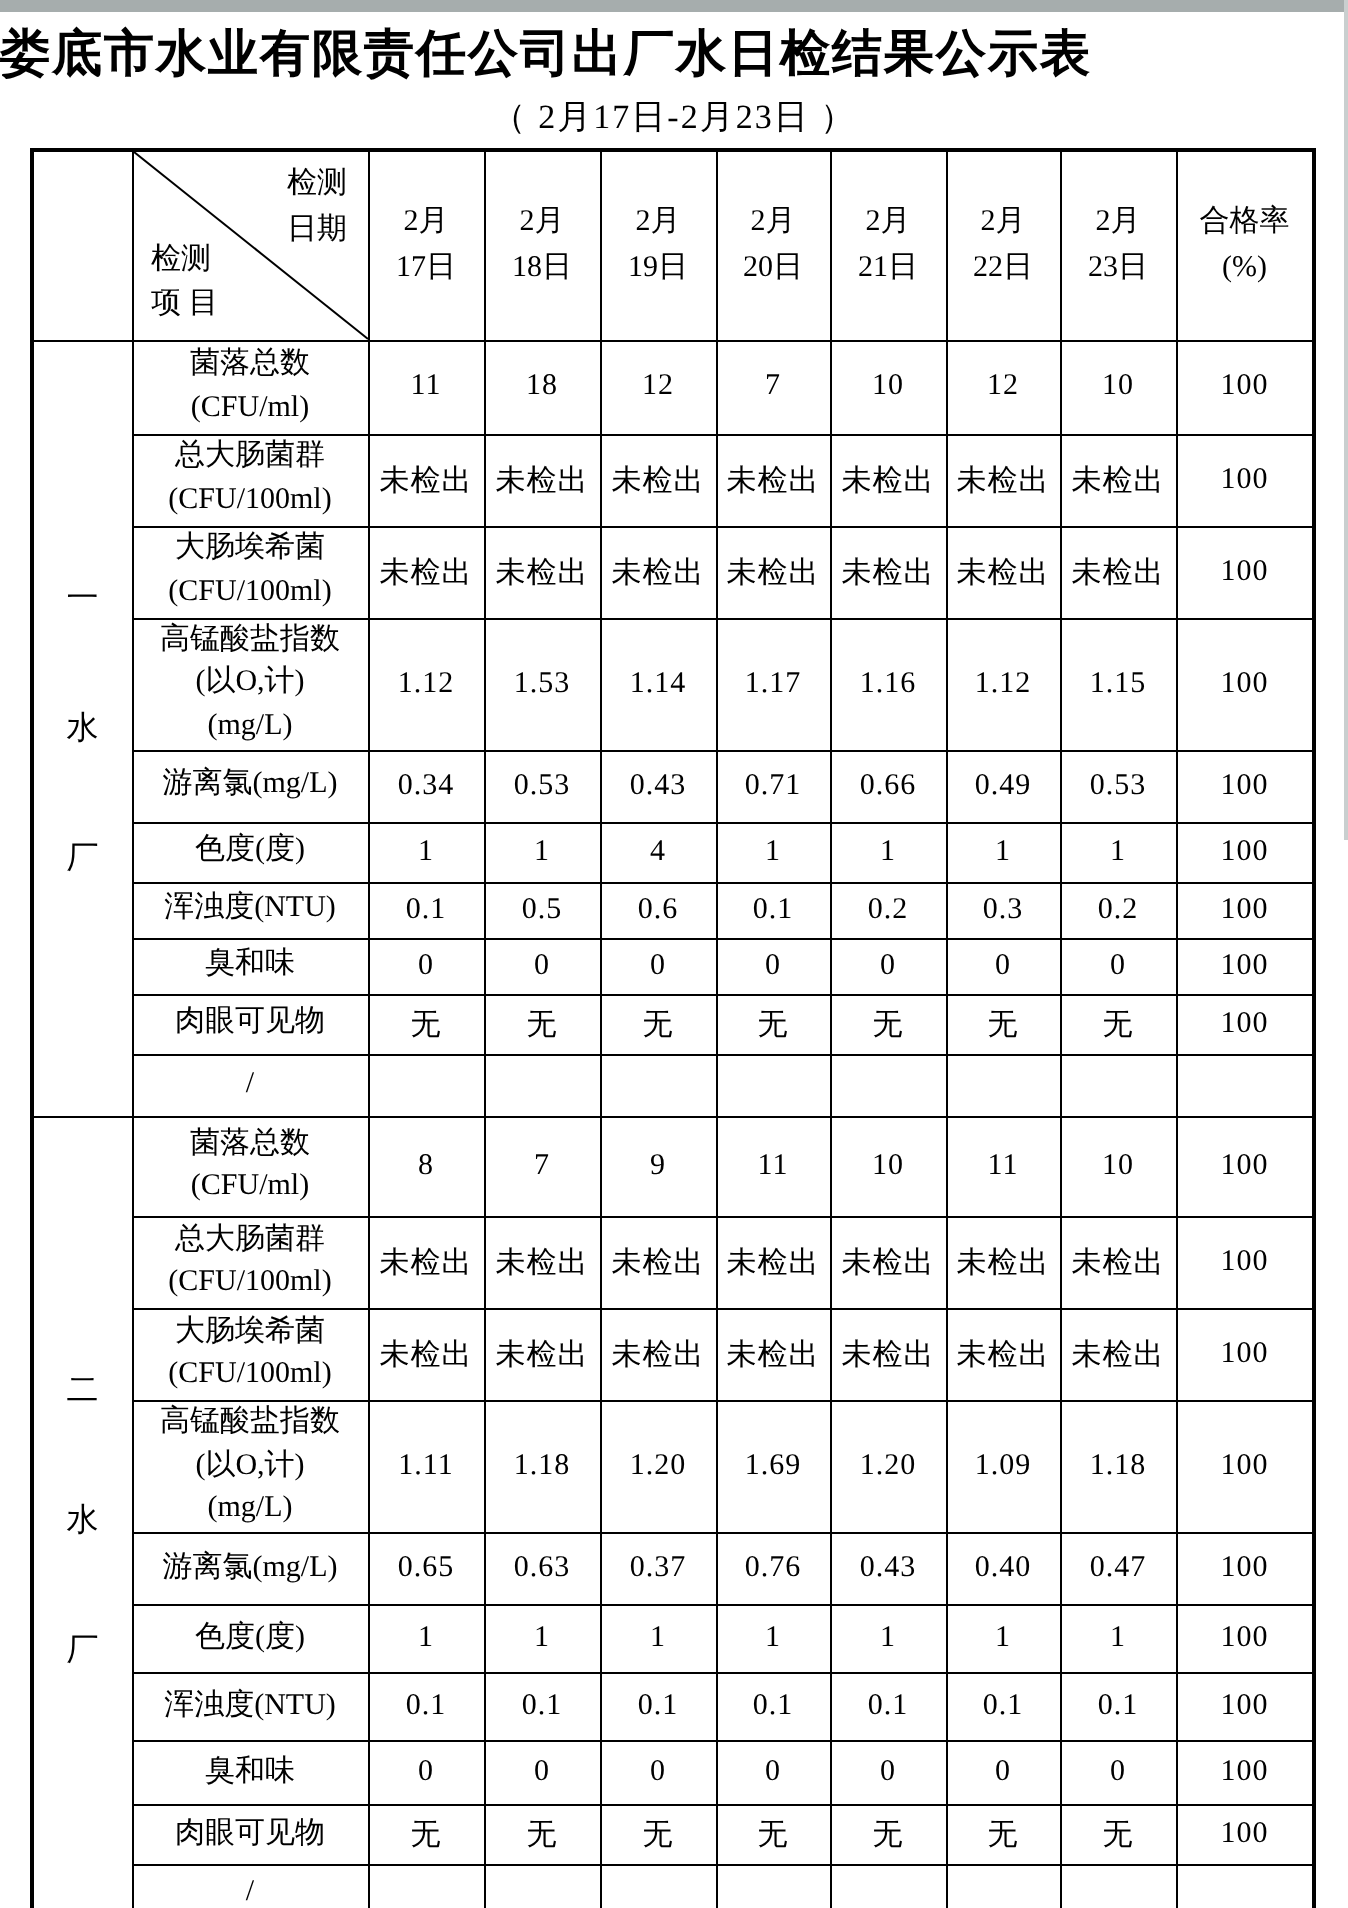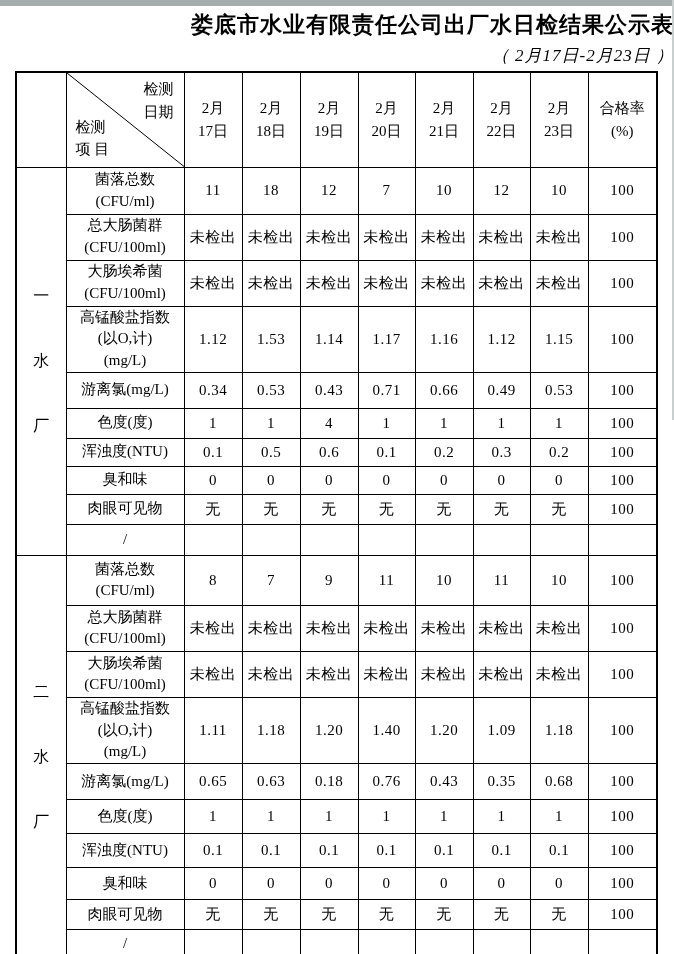--- a/index.html
+++ b/index.html
@@ -11,26 +11,26 @@
   }
   .top-bar {
     position: absolute; top: 0; left: 0; width: 674px; height: 6px;
     background: #a6adad;
   }
   .right-edge {
     position: absolute; top: 0; right: 0; width: 2px; height: 420px;
     background: #c9cfcf;
   }
   .title {
-    margin-top: 10px; text-align: right;
-    font-size: 22px; font-weight: bold; letter-spacing: 1px;
+    margin-top: 10px; text-align: left;
+    font-size: 25px; font-weight: bold; letter-spacing: 1px;
     font-family: "Liberation Serif", "DejaVu Serif", serif;
   }
   .subtitle {
-    margin-top: 4px; text-align: right; font-size: 17px; letter-spacing: 1px; font-style: italic;
+    margin-top: 4px; text-align: center; font-size: 17px; letter-spacing: 1px;
   }
   table.results {
     margin: 4px 0 0 15px;
     width: 643px;
     border-collapse: collapse; table-layout: fixed;
     border: 2px solid #000;
   }
   .results th, .results td {
     border: 1px solid #000;
     text-align: center; vertical-align: middle;
@@ -264,35 +264,35 @@
         <td class="val">未检出</td>
         <td class="val">100</td>
       </tr>
       <tr style="height: 53px;">
         <td class="label">高锰酸盐指数
 (以O,计)
 (mg/L)</td>
         <td class="val">1.11</td>
         <td class="val">1.18</td>
         <td class="val">1.20</td>
-        <td class="val">1.40</td>
+        <td class="val">1.69</td>
         <td class="val">1.20</td>
         <td class="val">1.09</td>
         <td class="val">1.18</td>
         <td class="val">100</td>
       </tr>
       <tr style="height: 36px;">
         <td class="label">游离氯(mg/L)</td>
         <td class="val">0.65</td>
         <td class="val">0.63</td>
-        <td class="val">0.18</td>
+        <td class="val">0.37</td>
         <td class="val">0.76</td>
         <td class="val">0.43</td>
-        <td class="val">0.35</td>
-        <td class="val">0.68</td>
+        <td class="val">0.40</td>
+        <td class="val">0.47</td>
         <td class="val">100</td>
       </tr>
       <tr style="height: 34px;">
         <td class="label">色度(度)</td>
         <td class="val">1</td>
         <td class="val">1</td>
         <td class="val">1</td>
         <td class="val">1</td>
         <td class="val">1</td>
         <td class="val">1</td>

